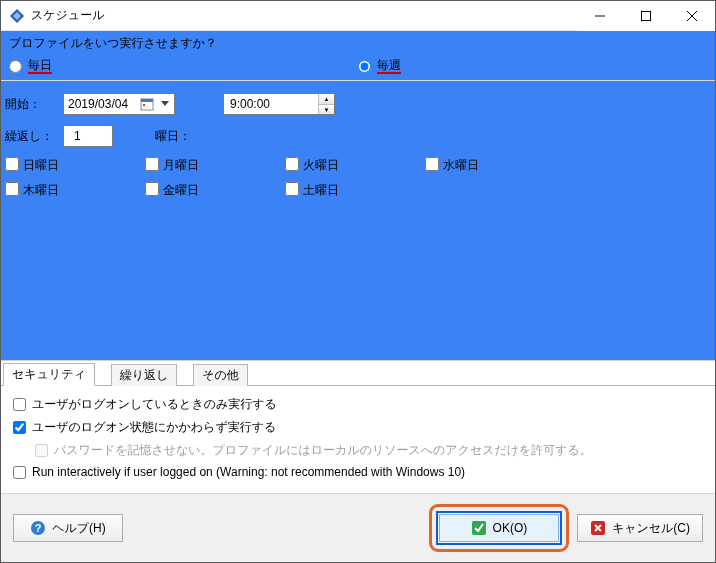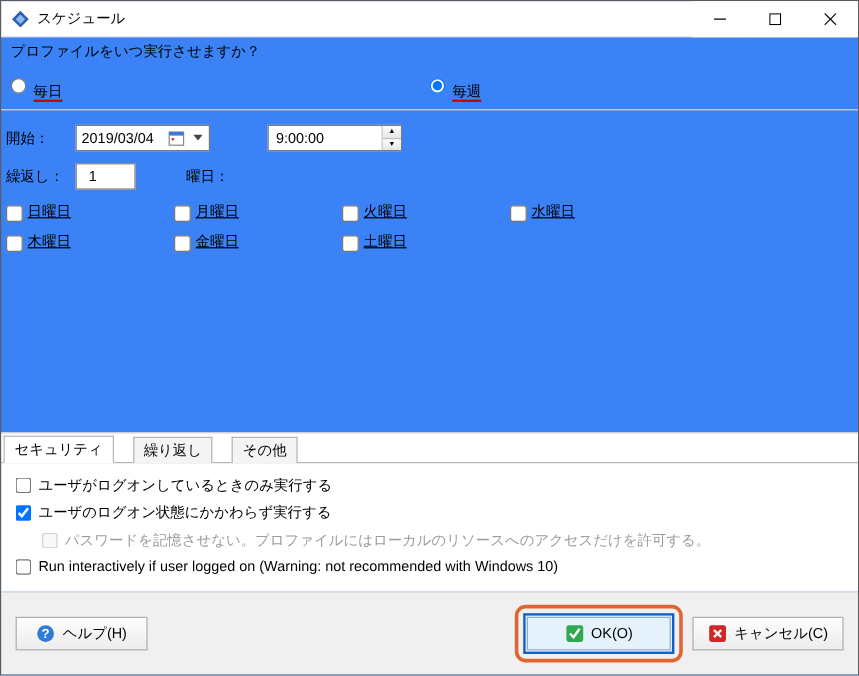--- a/index.html
+++ b/index.html
@@ -60,21 +60,20 @@
     align-items: center;
     gap: 4px;
   }
   .freq-opt input[type=radio] {
     margin: 0 2px 0 0;
   }
   .freq-label {
     border-bottom: 2px solid #c00;
     padding-bottom: 0px;
     line-height: 1.2;
-    margin-top: 11px;
   }
 
   .main-area {
     flex: 1;
     padding: 12px 4px;
   }
   .row {
     display: flex;
     align-items: center;
     margin-bottom: 10px;
@@ -118,21 +117,21 @@
     display:flex; align-items:center;
   }
 
   .days-grid {
     display: grid;
     grid-template-columns: repeat(4, 140px);
     row-gap: 8px;
     margin-top: 6px;
   }
   .chk {
-    display: inline-flex; align-items:flex-end; gap:4px;text-decoration:underline;
+    display: inline-flex; align-items:flex-start; gap:4px;
   }
   .chk input[type=checkbox]{ margin:0; width:14px; height:14px; }
 
   .tabs-area {
     border-top: 1px solid #d0d0d0;
   }
   .tabstrip {
     display: flex;
     align-items:flex-end;
     height: 24px;

